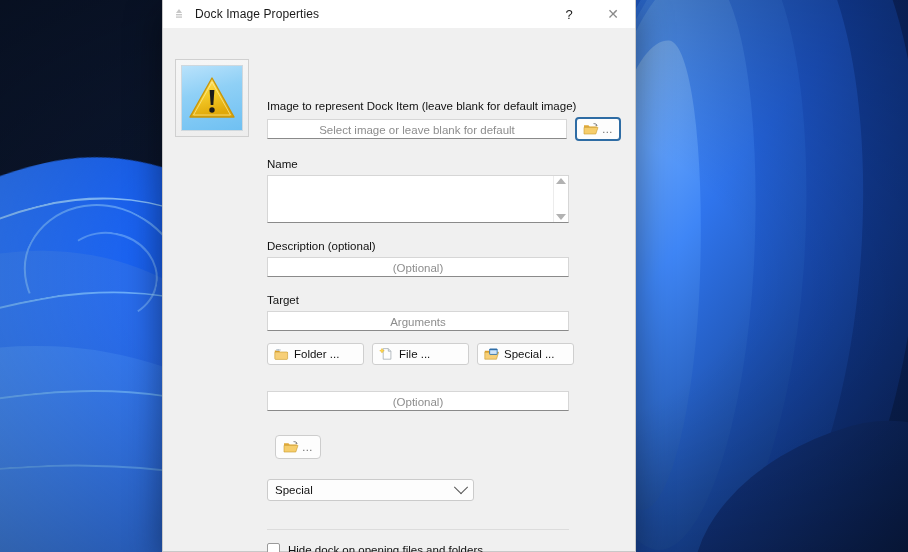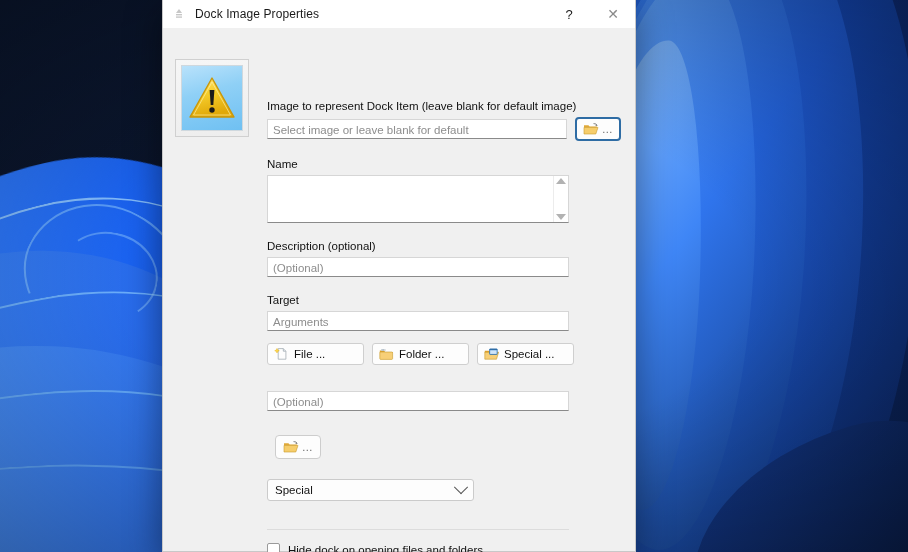--- a/index.html
+++ b/index.html
@@ -187,21 +187,21 @@
   }
   .gap-lg{height:16px;}
   .gap-md{height:12px;}
 
   .row{display:flex;align-items:center;}
   .field{
     height:20px;background:#fff;border:1px solid #d6d6d6;border-bottom-color:#8a8a8a;
     font-size:11.5px;color:#8d8d8d;padding:0 5px;line-height:20px;
     box-sizing:border-box;
     font-family:"Liberation Sans", sans-serif;
-    white-space:nowrap;overflow:hidden;
+    white-space:nowrap;overflow:hidden;text-align:center;
   }
   .field.w-img{width:300px;}
   .field.w-full{width:302px;}
 
   .browse{
     width:46px;height:24px;margin-left:8px;
     background:#fdfdfd;border:1px solid #cdcdcd;border-radius:4px;
     display:flex;align-items:center;justify-content:center;gap:3px;
     box-sizing:border-box;
   }
@@ -354,40 +354,40 @@
       <div class="gap-lg"></div>
 
       <div class="label">Target</div>
       <div class="field w-full">Arguments</div>
 
       <div class="gap-md"></div>
 
       <div class="btnrow">
         <div class="abtn">
           <span>
-            <svg width="15" height="14" viewBox="0 0 15 14">
-              <path d="M4.2 1.6 h5.1 l2.6 2.6 v8 H4.2 Z" fill="#fdfdfd" stroke="#9aa3ab" stroke-width=".7"></path>
-              <path d="M9.3 1.6 v2.6 h2.6" fill="#e6ebef" stroke="#9aa3ab" stroke-width=".7"></path>
-              <path d="M3 1.4 l.7 1.6 1.6 .7 -1.6 .7 -.7 1.6 -.7 -1.6 -1.6 -.7 1.6 -.7 Z" fill="#ffd94a" stroke="#e0a80c" stroke-width=".4"></path>
-            </svg>
-          </span>
-          <span>File ...</span>
-        </div>
-
-        <div class="abtn">
-          <span>
             <svg width="15" height="13" viewBox="0 0 15 13">
               <path d="M.8 2.6 h4.2 l1.1 1.3 H13.6 v1 H.8 Z" fill="#dda22f"></path>
               <rect x=".8" y="4" width="12.8" height="7.4" rx=".8" fill="#f7cf77" stroke="#c79a2c" stroke-width=".6"></rect>
               <rect x="2.2" y="1.2" width="4.6" height="1.6" fill="#cfd6dc" opacity=".9"></rect>
               <rect x="2.6" y="1.4" width="1" height="1" fill="#8fa2b2"></rect>
               <rect x="4.2" y="1.4" width="1" height="1" fill="#8fa2b2"></rect>
             </svg>
           </span>
           <span>Folder ...</span>
+        </div>
+
+        <div class="abtn">
+          <span>
+            <svg width="15" height="14" viewBox="0 0 15 14">
+              <path d="M4.2 1.6 h5.1 l2.6 2.6 v8 H4.2 Z" fill="#fdfdfd" stroke="#9aa3ab" stroke-width=".7"></path>
+              <path d="M9.3 1.6 v2.6 h2.6" fill="#e6ebef" stroke="#9aa3ab" stroke-width=".7"></path>
+              <path d="M3 1.4 l.7 1.6 1.6 .7 -1.6 .7 -.7 1.6 -.7 -1.6 -1.6 -.7 1.6 -.7 Z" fill="#ffd94a" stroke="#e0a80c" stroke-width=".4"></path>
+            </svg>
+          </span>
+          <span>File ...</span>
         </div>
 
         <div class="abtn">
           <span>
             <svg width="15" height="13" viewBox="0 0 15 13">
               <path d="M.8 2.8 h4 l1.1 1.2 H13 v1 H.8 Z" fill="#dda22f"></path>
               <path d="M.8 4.2 h12.4 l1.4 0 -2.1 7 H.8 Z" fill="#f7cf77" stroke="#c79a2c" stroke-width=".6"></path>
               <rect x="5.6" y=".9" width="7.6" height="5.6" rx=".6" fill="#5a9ddd" stroke="#2f6ea8" stroke-width=".7"></rect>
               <rect x="6.2" y="2.2" width="6.4" height="3.7" fill="#cfe4f8"></rect>
               <rect x="5.6" y=".9" width="7.6" height="1.2" fill="#2f6ea8"></rect>

